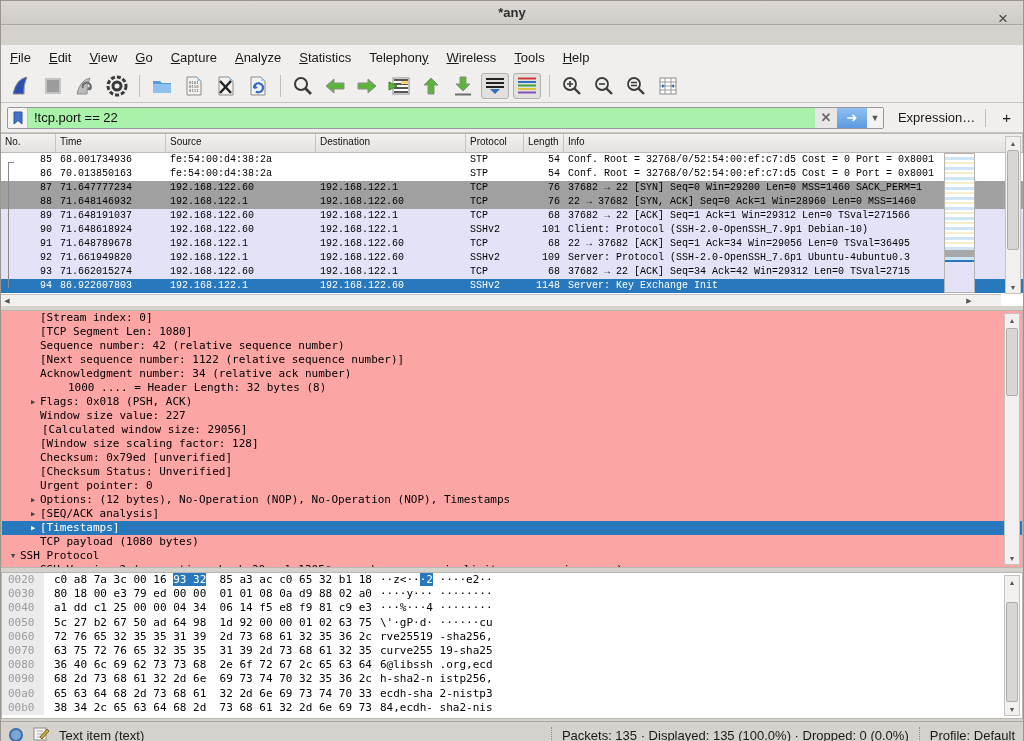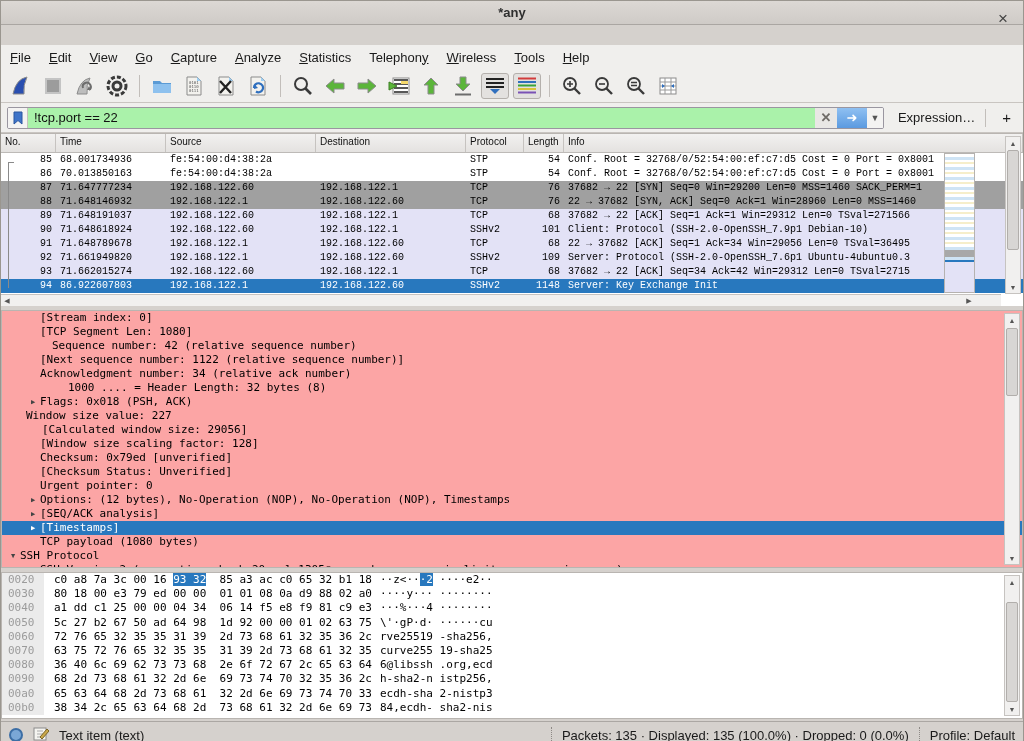--- a/index.html
+++ b/index.html
@@ -409,41 +409,41 @@
   <div class="details">
     <div id="detail-lines">
         <div class="dline" style="padding-left: 24px;">
         <span class="arrow"></span>
         <span class="dtext">[Stream index: 0]</span>
       </div>
         <div class="dline" style="padding-left: 24px;">
         <span class="arrow"></span>
         <span class="dtext">[TCP Segment Len: 1080]</span>
       </div>
-        <div class="dline" style="padding-left: 36px;">
+        <div class="dline" style="padding-left: 24px;">
         <span class="arrow"></span>
         <span class="dtext">Sequence number: 42    (relative sequence number)</span>
       </div>
         <div class="dline" style="padding-left: 24px;">
         <span class="arrow"></span>
         <span class="dtext">[Next sequence number: 1122    (relative sequence number)]</span>
       </div>
         <div class="dline" style="padding-left: 24px;">
         <span class="arrow"></span>
         <span class="dtext">Acknowledgment number: 34    (relative ack number)</span>
       </div>
         <div class="dline" style="padding-left: 24px; margin-left: 28px;">
         <span class="arrow"></span>
         <span class="dtext">1000 .... = Header Length: 32 bytes (8)</span>
       </div>
         <div class="dline" style="padding-left: 24px;">
         <span class="arrow">▶</span>
         <span class="dtext">Flags: 0x018 (PSH, ACK)</span>
       </div>
-        <div class="dline" style="padding-left: 24px; flex-direction: column;">
+        <div class="dline" style="padding-left: 24px;">
         <span class="arrow"></span>
         <span class="dtext">Window size value: 227</span>
       </div>
         <div class="dline" style="padding-left: 26px;">
         <span class="arrow"></span>
         <span class="dtext">[Calculated window size: 29056]</span>
       </div>
         <div class="dline" style="padding-left: 24px;">
         <span class="arrow"></span>
         <span class="dtext">[Window size scaling factor: 128]</span>

